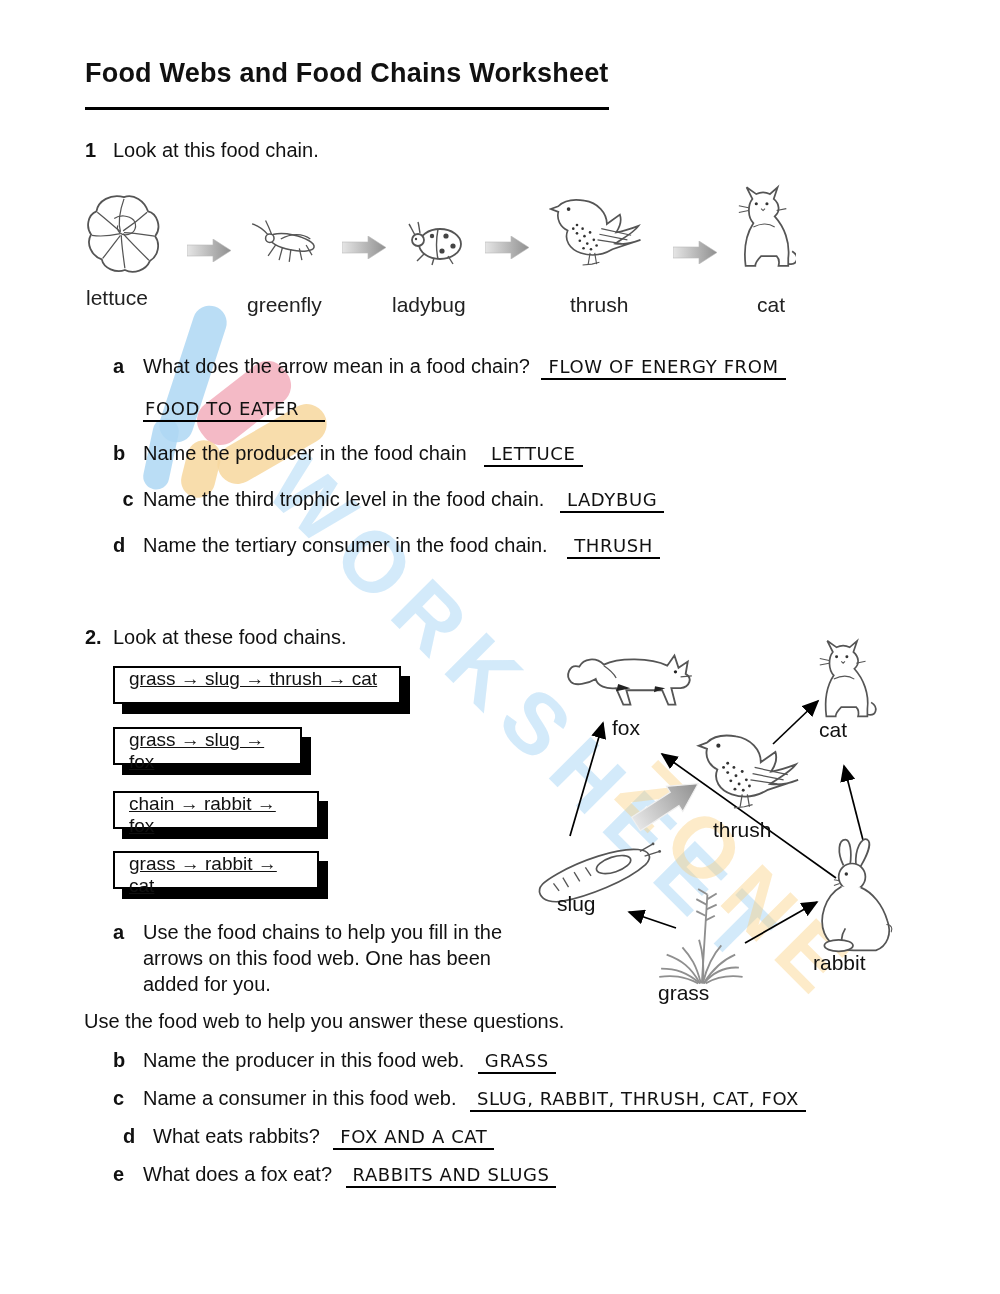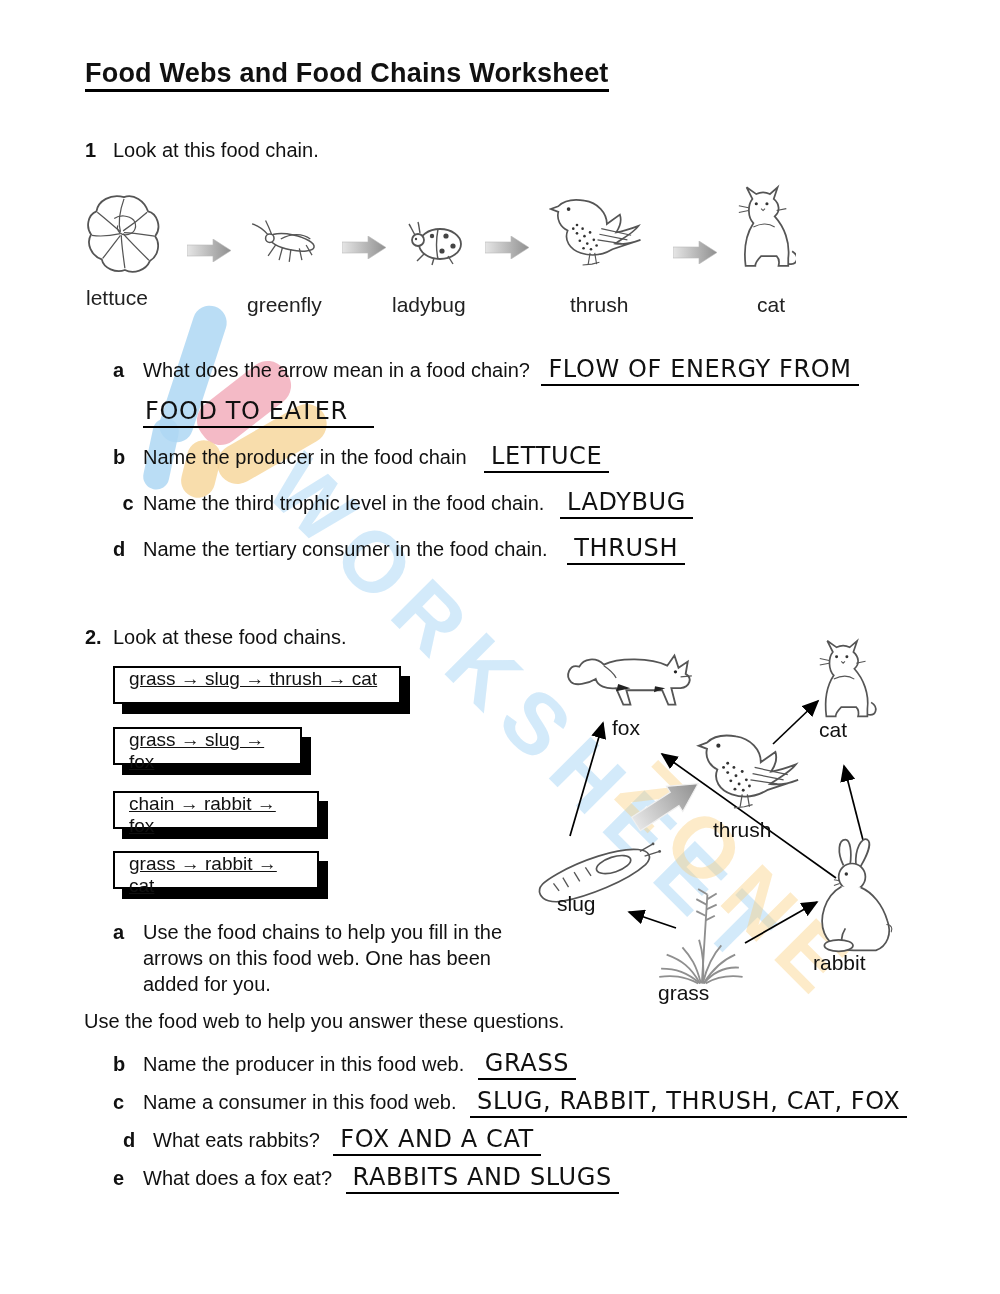--- a/index.html
+++ b/index.html
@@ -1,24 +1,24 @@
 <!DOCTYPE html>
 <html><head>
 <meta charset="utf-8">
 <style>
   html,body{margin:0;padding:0;background:#fff;}
   .page{position:relative;width:1000px;height:1294px;background:#fff;overflow:hidden;
         font-family:"Liberation Sans","DejaVu Sans",sans-serif;color:#111;}
   .abs{position:absolute;}
   .title{left:85px;top:58px;font-size:27px;font-weight:bold;border-bottom:3px solid #000;
-         padding-bottom:0;letter-spacing:.2px;}
+         padding-bottom:18px;letter-spacing:.2px;}
   .qrow{font-size:20px;white-space:nowrap;}
   .qletter{font-weight:bold;display:inline-block;width:30px;}
   .qnum{font-weight:bold;display:inline-block;width:28px;}
-  .ans{font-family:"DejaVu Sans",sans-serif;font-size:24px;letter-spacing:.6px;
+  .ans{font-family:"DejaVu Sans",sans-serif;font-size:18px;letter-spacing:.6px;
        border-bottom:2px solid #000;padding:0 7px 1px 7px;white-space:nowrap;}
   .chainlabel{font-size:21px;color:#222;}
   .chainbox{position:absolute;background:#fff;border:2px solid #000;box-shadow:9px 10px 0 0 #000;
             height:34px;display:flex;padding:0 14px;font-size:19px;text-decoration:underline;}
   .weblabel{position:absolute;font-size:21px;color:#111;}
   .wm-text{position:absolute;font-size:86px;font-weight:bold;letter-spacing:14px;
            transform:rotate(45deg);transform-origin:0 0;pointer-events:none;}
   .wm-bar{position:absolute;border-radius:20px;opacity:.85;pointer-events:none;}
   .content{position:relative;z-index:2;}
   .watermark-layer{position:absolute;inset:0;z-index:1;}

